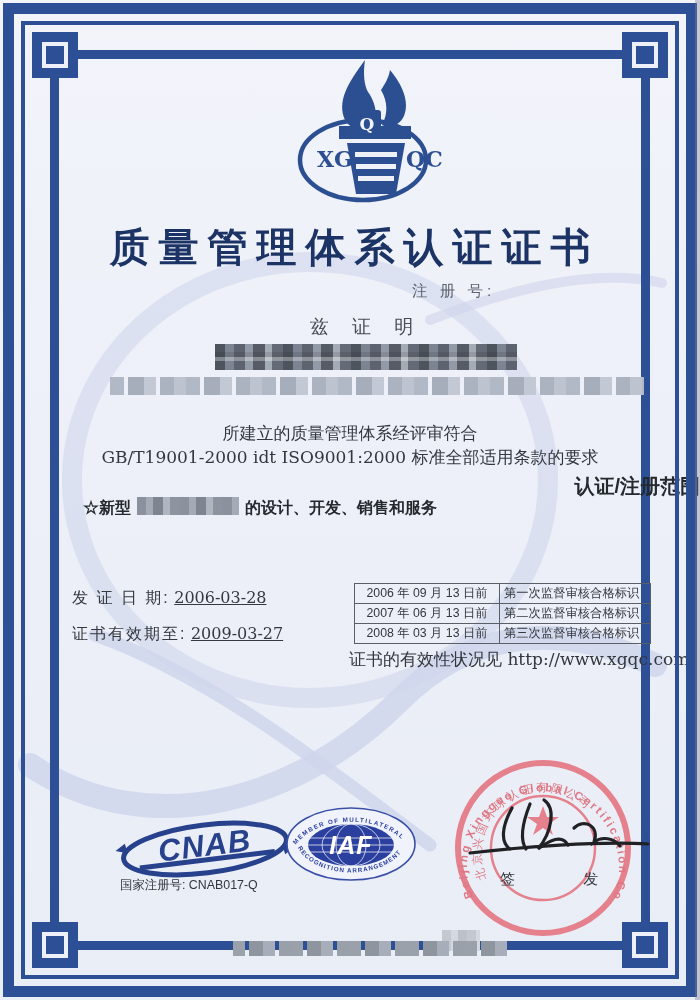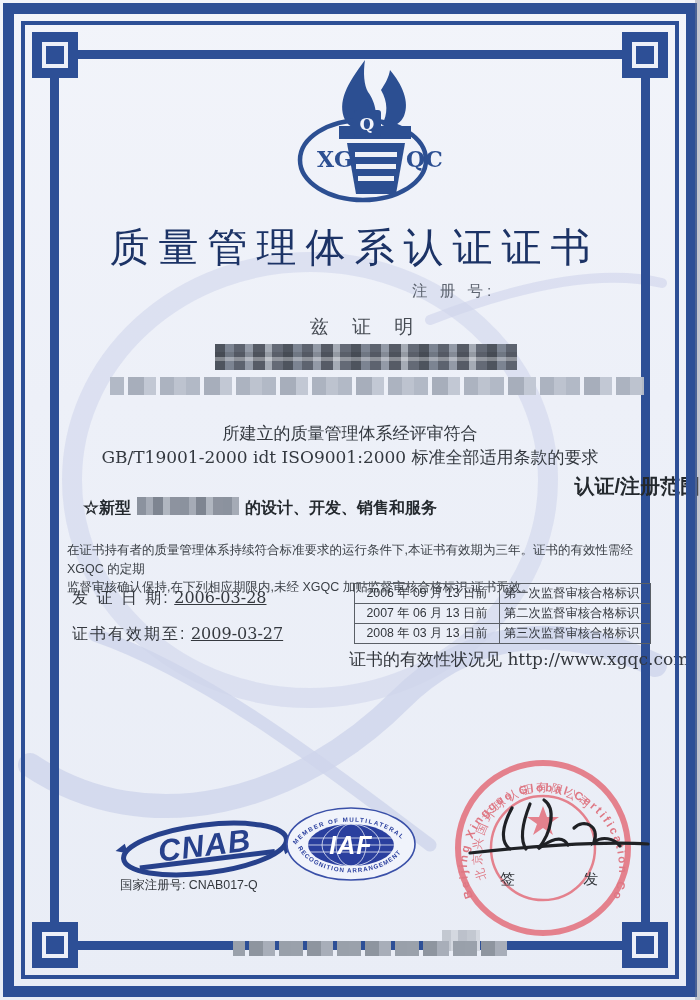--- a/index.html
+++ b/index.html
@@ -14,21 +14,21 @@
   .knot .k-mid{position:absolute;inset:4px;background:#2d4f96;}
   .knot .k-core{position:absolute;inset:10px;background:#f3f5fb;}
   .knot.tl{left:32px;top:32px;} .knot.tr{right:32px;top:32px;}
   .knot.bl{left:32px;bottom:32px;} .knot.br{right:32px;bottom:32px;}
   .edge-shade{position:absolute;right:0;top:0;width:5px;height:100%;background:rgba(125,130,142,.38);z-index:5;}
   
   .watermark{position:absolute;left:0;top:0;z-index:0;}
   
   .logo{position:absolute;left:293px;top:58px;z-index:2;}
   .title{position:absolute;left:0;top:220px;width:100%;margin:0;text-align:center;
-    font-size:40px;font-weight:normal;color:#1c3366;letter-spacing:9px;padding-left:9px;
+    font-size:40px;font-weight:bold;color:#1c3366;letter-spacing:9px;padding-left:9px;
     box-sizing:border-box;z-index:2;}
   .reg-line{position:absolute;left:412px;top:281px;font-size:15.5px;color:#5d6470;
     letter-spacing:4px;z-index:2;}
   .certify{position:absolute;left:0;top:314px;width:100%;text-align:center;
     font-size:19px;color:#474c54;letter-spacing:9px;padding-left:32px;box-sizing:border-box;z-index:2;}
   
   .blur{z-index:2;}
   .blur-company{position:absolute;left:215px;top:344px;width:302px;height:26px;
     background-image:
       repeating-linear-gradient(0deg,rgba(255,255,255,0) 0 9px,rgba(255,255,255,.3) 9px 13px,rgba(0,0,0,.10) 13px 18px),
@@ -137,24 +137,20 @@
   <div class="blur blur-line2"></div>
 
   <div class="conf1">所建立的质量管理体系经评审符合</div>
   <div class="conf2">GB/T19001-2000 idt ISO9001:2000 标准全部适用条款的要求</div>
 
   <div class="scope-head">认证/注册范围</div>
   <div class="scope-line">
     <span>☆新型</span><span class="blur-inline"></span><span>的设计、开发、销售和服务</span>
   </div>
 
-  <div class="terms">
-    <div>在证书持有者的质量管理体系持续符合标准要求的运行条件下,本证书有效期为三年。证书的有效性需经 XGQC 的定期</div>
-    <div>监督审核确认保持,在下列相应期限内,未经 XGQC 加贴监督审核合格标识,证书无效。</div>
-  </div>
 
   <div class="date-row row-issue">
     <span class="d-label">发 证 日 期:</span>
     <span class="d-value">2006-03-28</span>
   </div>
   <div class="date-row row-expiry">
     <span class="d-label">证书有效期至:</span>
     <span class="d-value">2009-03-27</span>
   </div>
 

